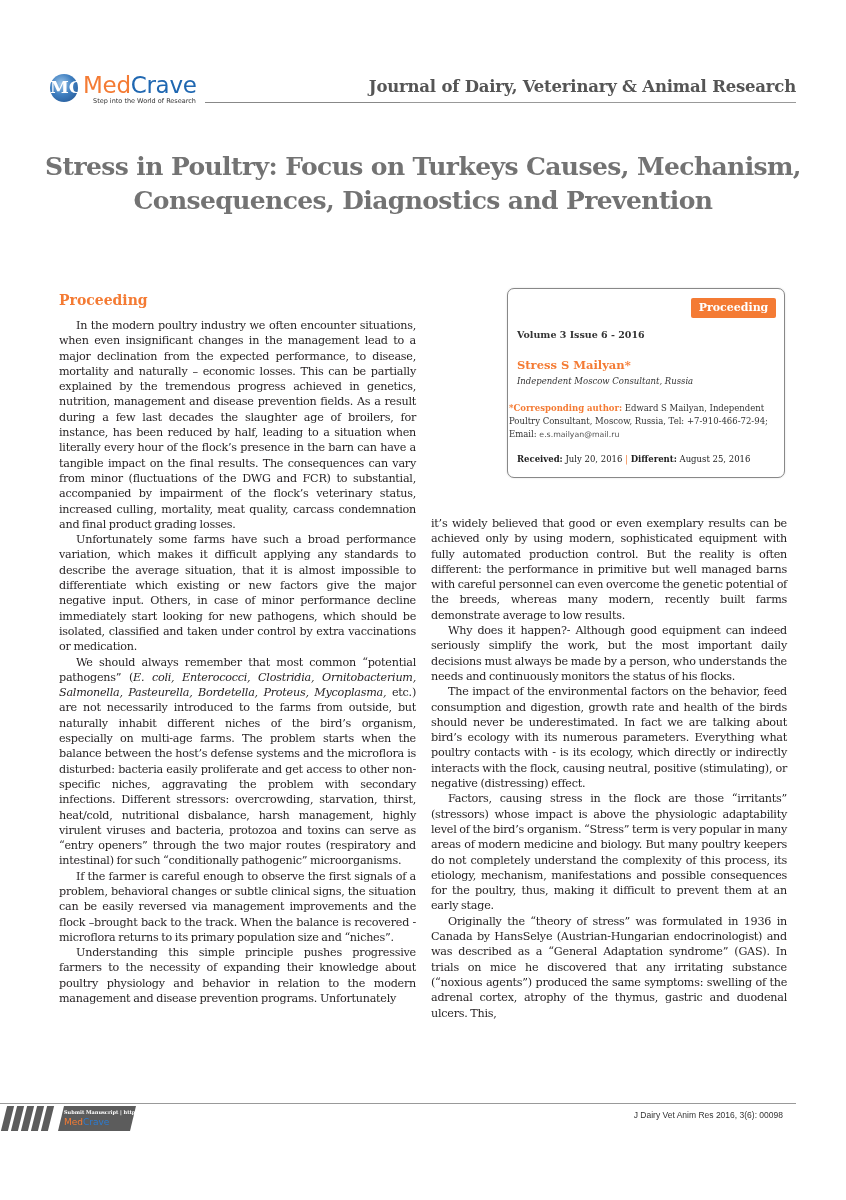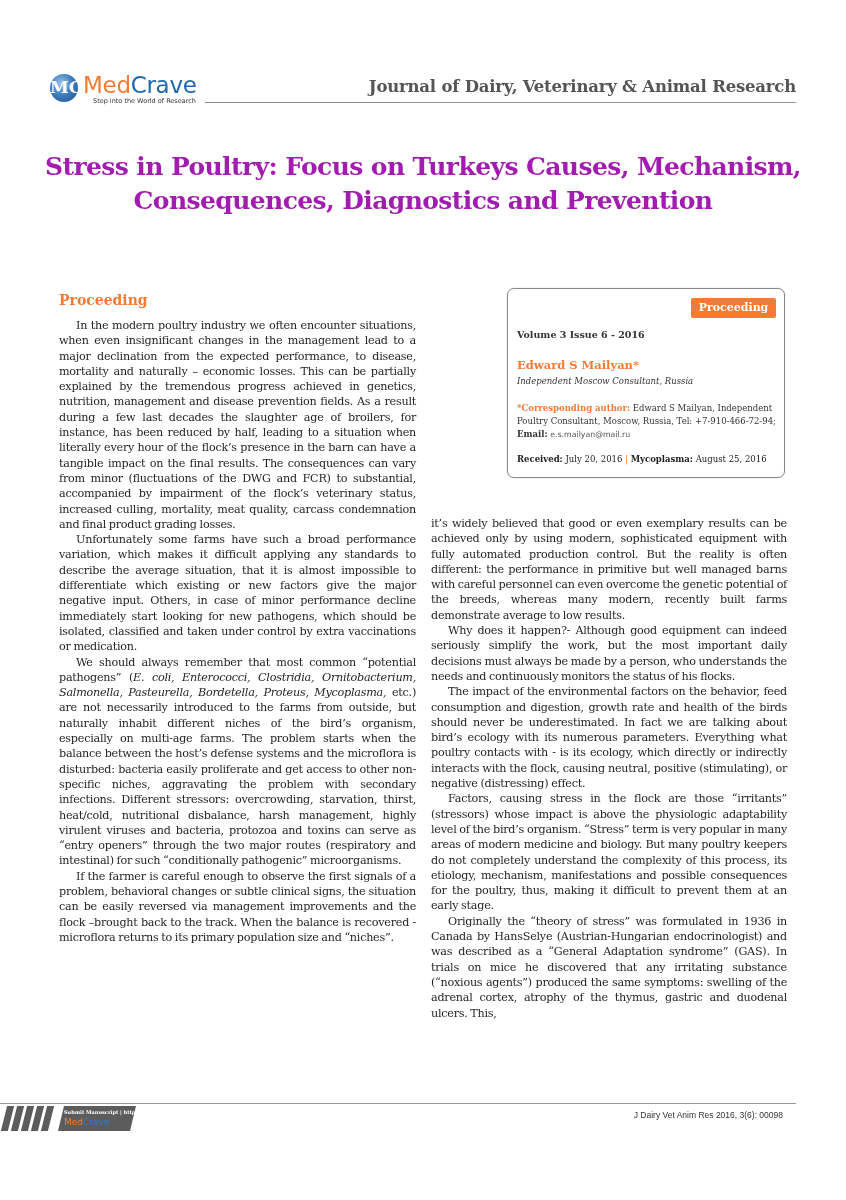--- a/index.html
+++ b/index.html
@@ -20,21 +20,21 @@
   .logo-tagline { position: absolute; left: 43px; top: 25px; font-family: "DejaVu Sans", sans-serif;
     font-size: 6.5px; color: #333; white-space: nowrap; }
   .header-rule-left { position: absolute; left: 205px; top: 102px; width: 210px; height: 1px; background: #888; }
   .journal-title { position: absolute; right: 50px; top: 77px; font-family: "DejaVu Serif", serif;
     font-size: 16.5px; font-weight: bold; color: #555; letter-spacing: -0.2px; }
   .header-rule-right { position: absolute; left: 400px; top: 102px; width: 396px; height: 1px; background: #999; }
 
   
   .article-title { position: absolute; left: 40px; top: 150px; width: 766px; text-align: center;
     font-family: "DejaVu Serif", serif; font-weight: bold; font-size: 25px; line-height: 34px;
-    color: #a21caf; letter-spacing: -0.6px; }
+    color: #737373; letter-spacing: -0.6px; }
 
   
   .section-heading { position: absolute; left: 59px; top: 292px; font-family: "DejaVu Serif", serif;
     font-weight: bold; font-size: 14px; color: #f47b34; }
 
   
   .para { font-family: "DejaVu Serif", serif; font-size: 11.2px; line-height: 15.3px; color: #231f20;
     text-align: justify; text-indent: 17px; letter-spacing: -0.25px; word-spacing: -0.5px; }
   .col-left { position: absolute; left: 59px; top: 318px; width: 357px; }
   .col-right { position: absolute; left: 431px; top: 516px; width: 356px; }
@@ -44,23 +44,23 @@
 
   
   .info-box { position: absolute; left: 507px; top: 288px; width: 278px; height: 190px;
     border: 1px solid #888; border-radius: 7px; background: #fff;
     box-shadow: 0 0 2px rgba(0,0,0,0.15); font-family: "DejaVu Serif", serif; }
   .badge { position: absolute; right: 8px; top: 9px; width: 85px; height: 20px; background: #f47b34;
     border-radius: 2px; color: #fff; font-weight: bold; font-size: 11px; line-height: 20px; text-align: center; }
   .volume { position: absolute; left: 9px; top: 40px; font-size: 9.5px; color: #333; font-weight: 600; }
   .author { position: absolute; left: 9px; top: 69px; font-size: 11.5px; font-weight: bold; color: #f47b34; }
   .affiliation { position: absolute; left: 9px; top: 87px; font-size: 8.5px; font-style: italic; color: #333; }
-  .corresp { position: absolute; left: 9px; top: 113px; width: 262px; font-size: 8.5px; line-height: 13px; color: #333; }
+  .corresp { position: absolute; left: 1px; top: 113px; width: 262px; font-size: 8.5px; line-height: 13px; color: #333; }
   .corresp .label { color: #f47b34; font-weight: bold; }
-  .corresp .email-label { font-weight: bold; }
+  .corresp .email-label { font-weight: normal; }
   .corresp .email { font-family: "DejaVu Sans", sans-serif; font-size: 7.8px; color: #555; text-align: center; }
   .dates { position: absolute; left: 9px; top: 165px; font-size: 8.5px; color: #222; }
   .dates b { font-weight: bold; }
   .dates .sep { color: #f47b34; }
 
   
   .footer-rule { position: absolute; left: 0; top: 1103px; width: 796px; height: 1px; background: #999; }
   .footer-band { position: absolute; left: 0; top: 1106px; width: 140px; height: 25px; }
   .stripe { position: absolute; top: 0; width: 7px; height: 25px; background: #5c5c5c; transform: skewX(-14deg); }
   .footer-panel { position: absolute; left: 58px; top: 1106px; width: 78px; height: 25px; background: #5c5c5c;
@@ -94,35 +94,36 @@
 
 <h1 class="article-title">Stress in Poultry: Focus on Turkeys Causes, Mechanism, Consequences, Diagnostics and Prevention</h1>
 
 <h2 class="section-heading">Proceeding</h2>
 
 <div class="col-left">
   <p class="para">In the modern poultry industry we often encounter situations, when even insignificant changes in the management lead to a major declination from the expected performance, to disease, mortality and naturally – economic losses. This can be partially explained by the tremendous progress achieved in genetics, nutrition, management and disease prevention fields. As a result during a few last decades the slaughter age of broilers, for instance, has been reduced by half, leading to a situation when literally every hour of the flock’s presence in the barn can have a tangible impact on the final results. The consequences can vary from minor (fluctuations of the DWG and FCR) to substantial, accompanied by impairment of the flock’s veterinary status, increased culling, mortality, meat quality, carcass condemnation and final product grading losses.</p>
   <p class="para">Unfortunately some farms have such a broad performance variation, which makes it difficult applying any standards to describe the average situation, that it is almost impossible to differentiate which existing or new factors give the major negative input. Others, in case of minor performance decline immediately start looking for new pathogens, which should be isolated, classified and taken under control by extra vaccinations or medication.</p>
   <p class="para"><span>We should always remember that most common “potential pathogens” (</span><i>E. coli, Enterococci, Clostridia, Ornitobacterium, Salmonella, Pasteurella, Bordetella, Proteus, Mycoplasma,</i><span> etc.) are not necessarily introduced to the farms from outside, but naturally inhabit different niches of the bird’s organism, especially on multi-age farms. The problem starts when the balance between the host’s defense systems and the microflora is disturbed: bacteria easily proliferate and get access to other non-specific niches, aggravating the problem with secondary infections. Different stressors: overcrowding, starvation, thirst, heat/cold, nutritional disbalance, harsh management, highly virulent viruses and bacteria, protozoa and toxins can serve as “entry openers” through the two major routes (respiratory and intestinal) for such “conditionally pathogenic” microorganisms.</span></p>
   <p class="para">If the farmer is careful enough to observe the first signals of a problem, behavioral changes or subtle clinical signs, the situation can be easily reversed via management improvements and the flock –brought back to the track. When the balance is recovered - microflora returns to its primary population size and “niches”.</p>
+  <p class="para">Understanding this simple principle pushes progressive farmers to the necessity of expanding their knowledge about poultry physiology and behavior in relation to the modern management and disease prevention programs. Unfortunately</p>
 </div>
 
 <div class="info-box">
   <div class="badge">Proceeding</div>
   <div class="volume">Volume 3 Issue 6 - 2016</div>
-  <div class="author">Edward S Mailyan*</div>
+  <div class="author">Stress S Mailyan*</div>
   <div class="affiliation">Independent Moscow Consultant, Russia</div>
   <div class="corresp">
     <span class="label">*Corresponding author:</span><span> Edward S Mailyan, Independent Poultry Consultant, Moscow, Russia, Tel: +7-910-466-72-94;</span>
     <br><span class="email-label">Email:</span> <span class="email">e.s.mailyan@mail.ru</span>
   </div>
   <div class="dates">
     <b>Received:</b> <span>July 20, 2016</span>
     <span class="sep">|</span>
-    <b>Mycoplasma:</b> <span>August 25, 2016</span>
+    <b>Different:</b> <span>August 25, 2016</span>
   </div>
 </div>
 
 <div class="col-right">
   <p class="para no-indent">it’s widely believed that good or even exemplary results can be achieved only by using modern, sophisticated equipment with fully automated production control. But the reality is often different: the performance in primitive but well managed barns with careful personnel can even overcome the genetic potential of the breeds, whereas many modern, recently built farms demonstrate average to low results.</p>
   <p class="para">Why does it happen?- Although good equipment can indeed seriously simplify the work, but the most important daily decisions must always be made by a person, who understands the needs and continuously monitors the status of his flocks.</p>
   <p class="para">The impact of the environmental factors on the behavior, feed consumption and digestion, growth rate and health of the birds should never be underestimated. In fact we are talking about bird’s ecology with its numerous parameters. Everything what poultry contacts with - is its ecology, which directly or indirectly interacts with the flock, causing neutral, positive (stimulating), or negative (distressing) effect.</p>
   <p class="para">Factors, causing stress in the flock are those “irritants” (stressors) whose impact is above the physiologic adaptability level of the bird’s organism. “Stress” term is very popular in many areas of modern medicine and biology. But many poultry keepers do not completely understand the complexity of this process, its etiology, mechanism, manifestations and possible consequences for the poultry, thus, making it difficult to prevent them at an early stage.</p>
   <p class="para">Originally the “theory of stress” was formulated in 1936 in Canada by HansSelye (Austrian-Hungarian endocrinologist) and was described as a “General Adaptation syndrome” (GAS). In trials on mice he discovered that any irritating substance (“noxious agents”) produced the same symptoms: swelling of the adrenal cortex, atrophy of the thymus, gastric and duodenal ulcers. This,</p>
 </div>

